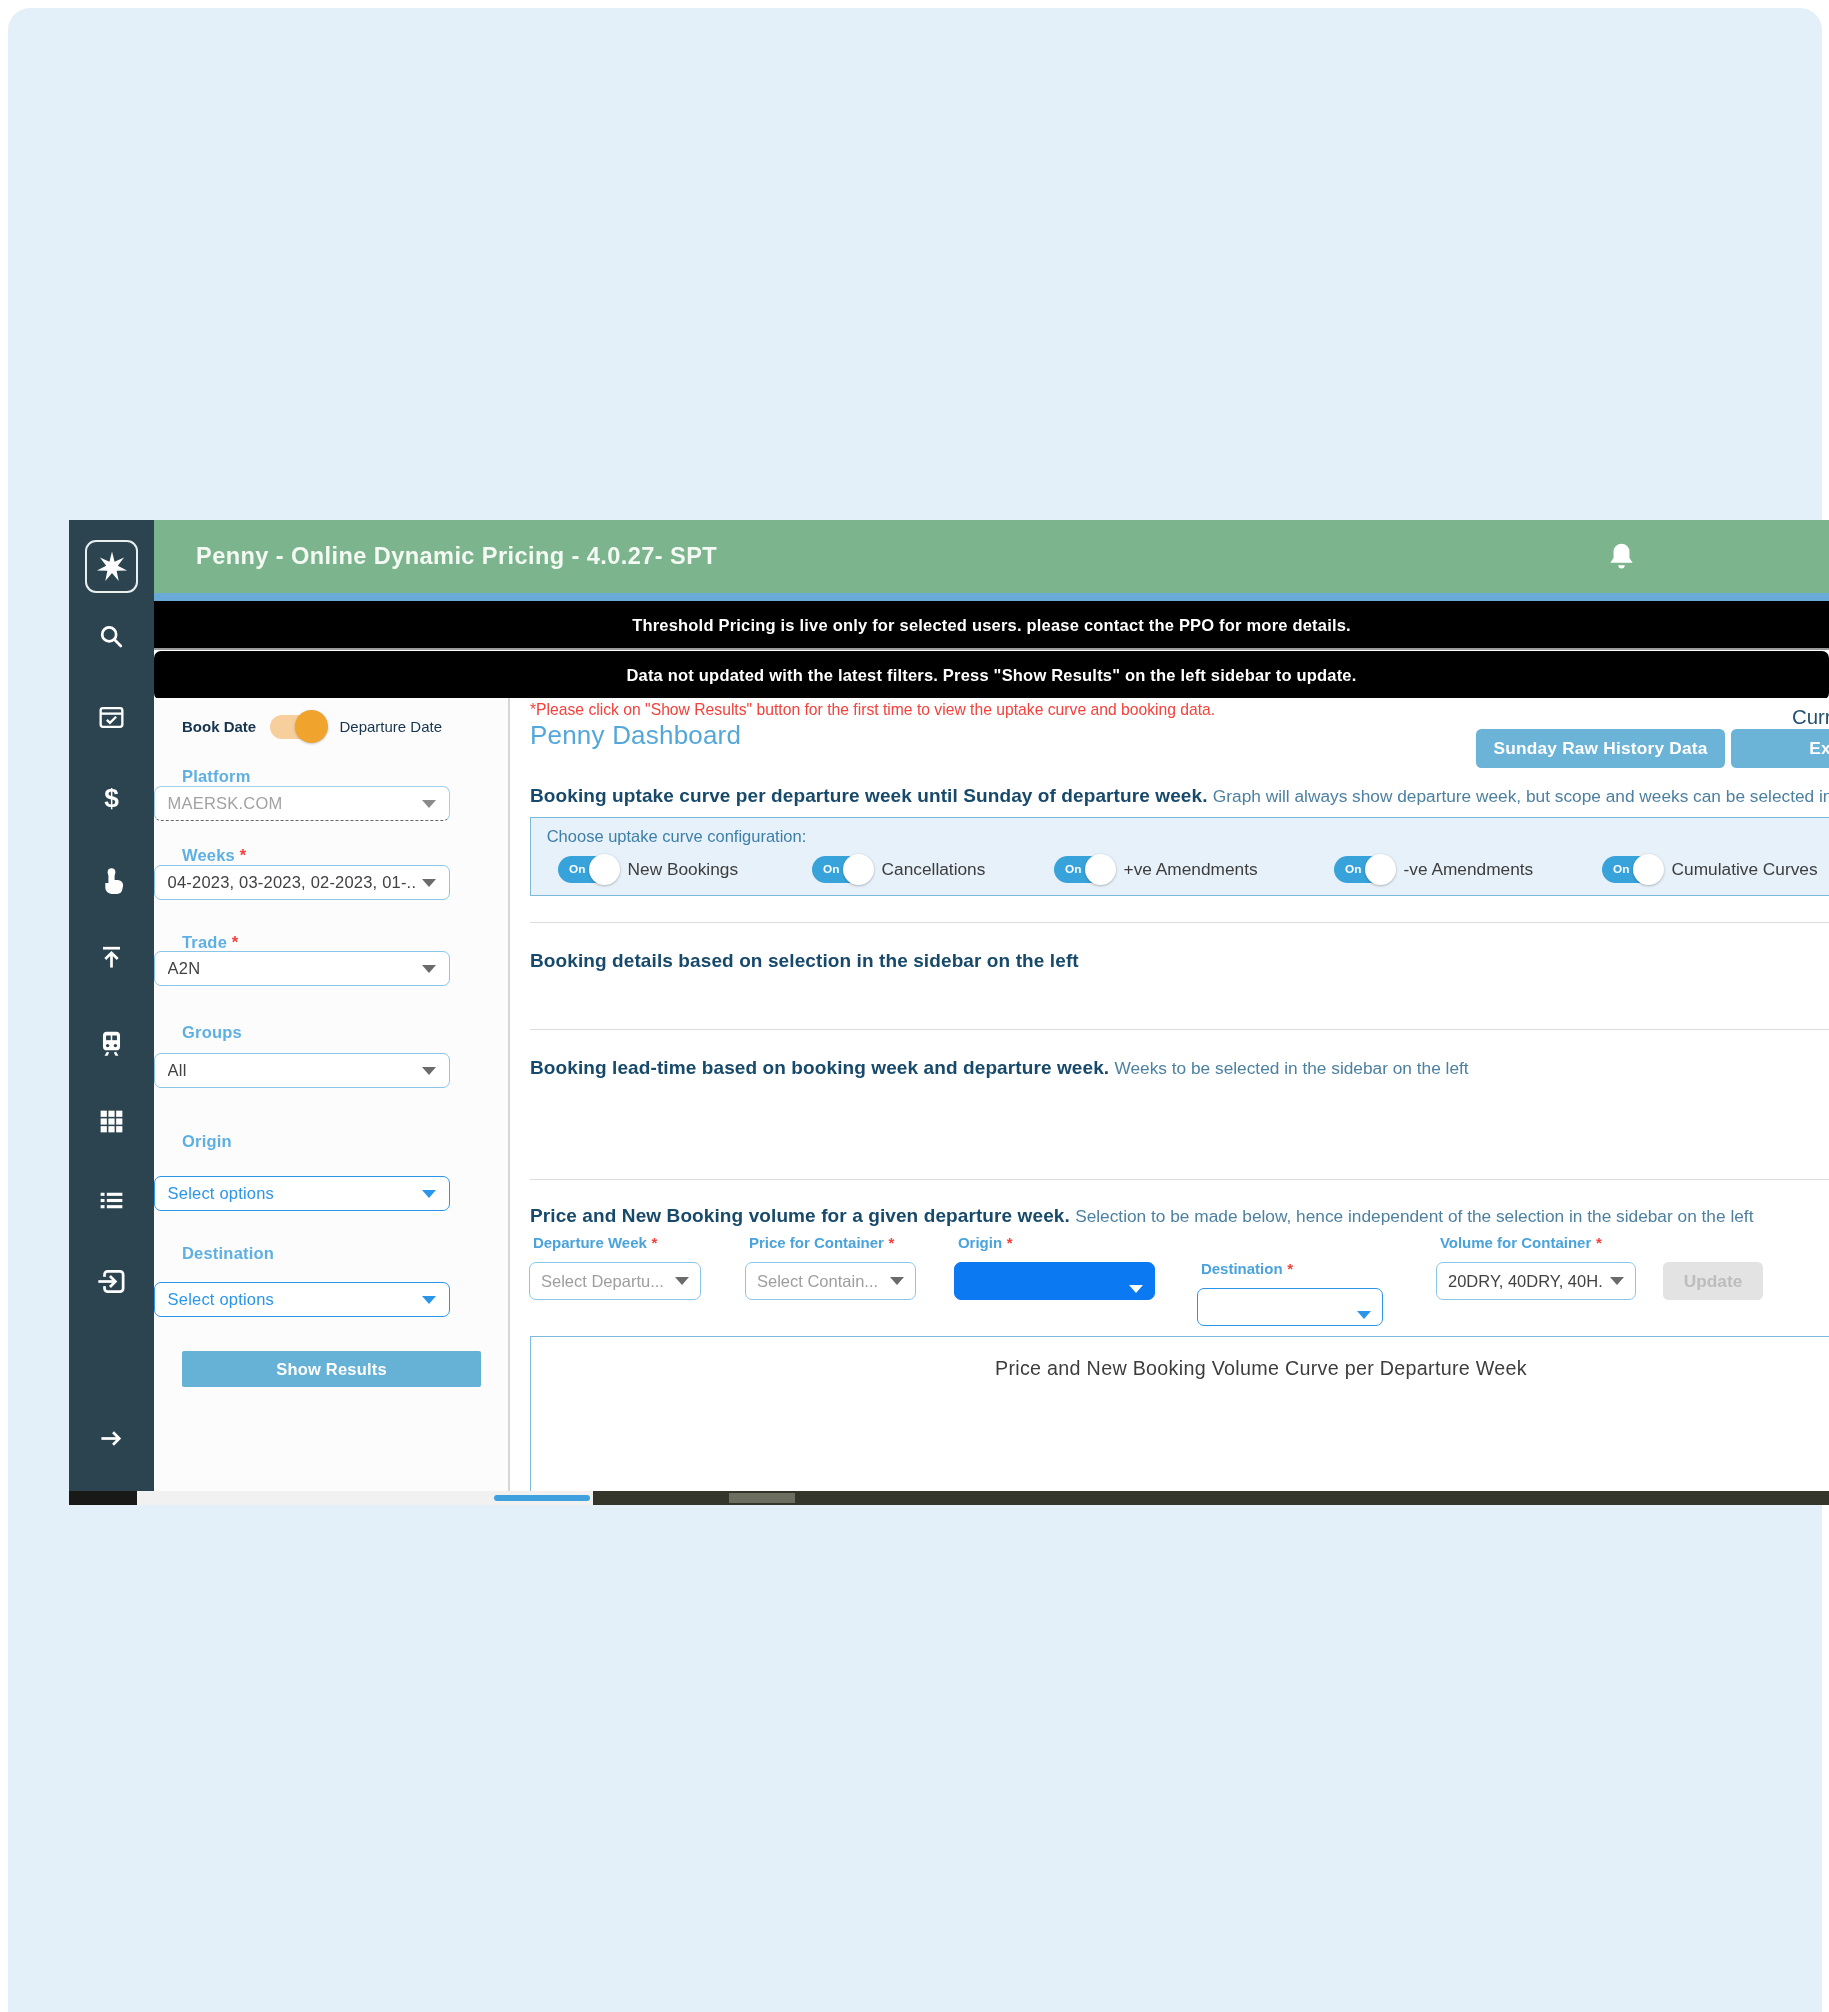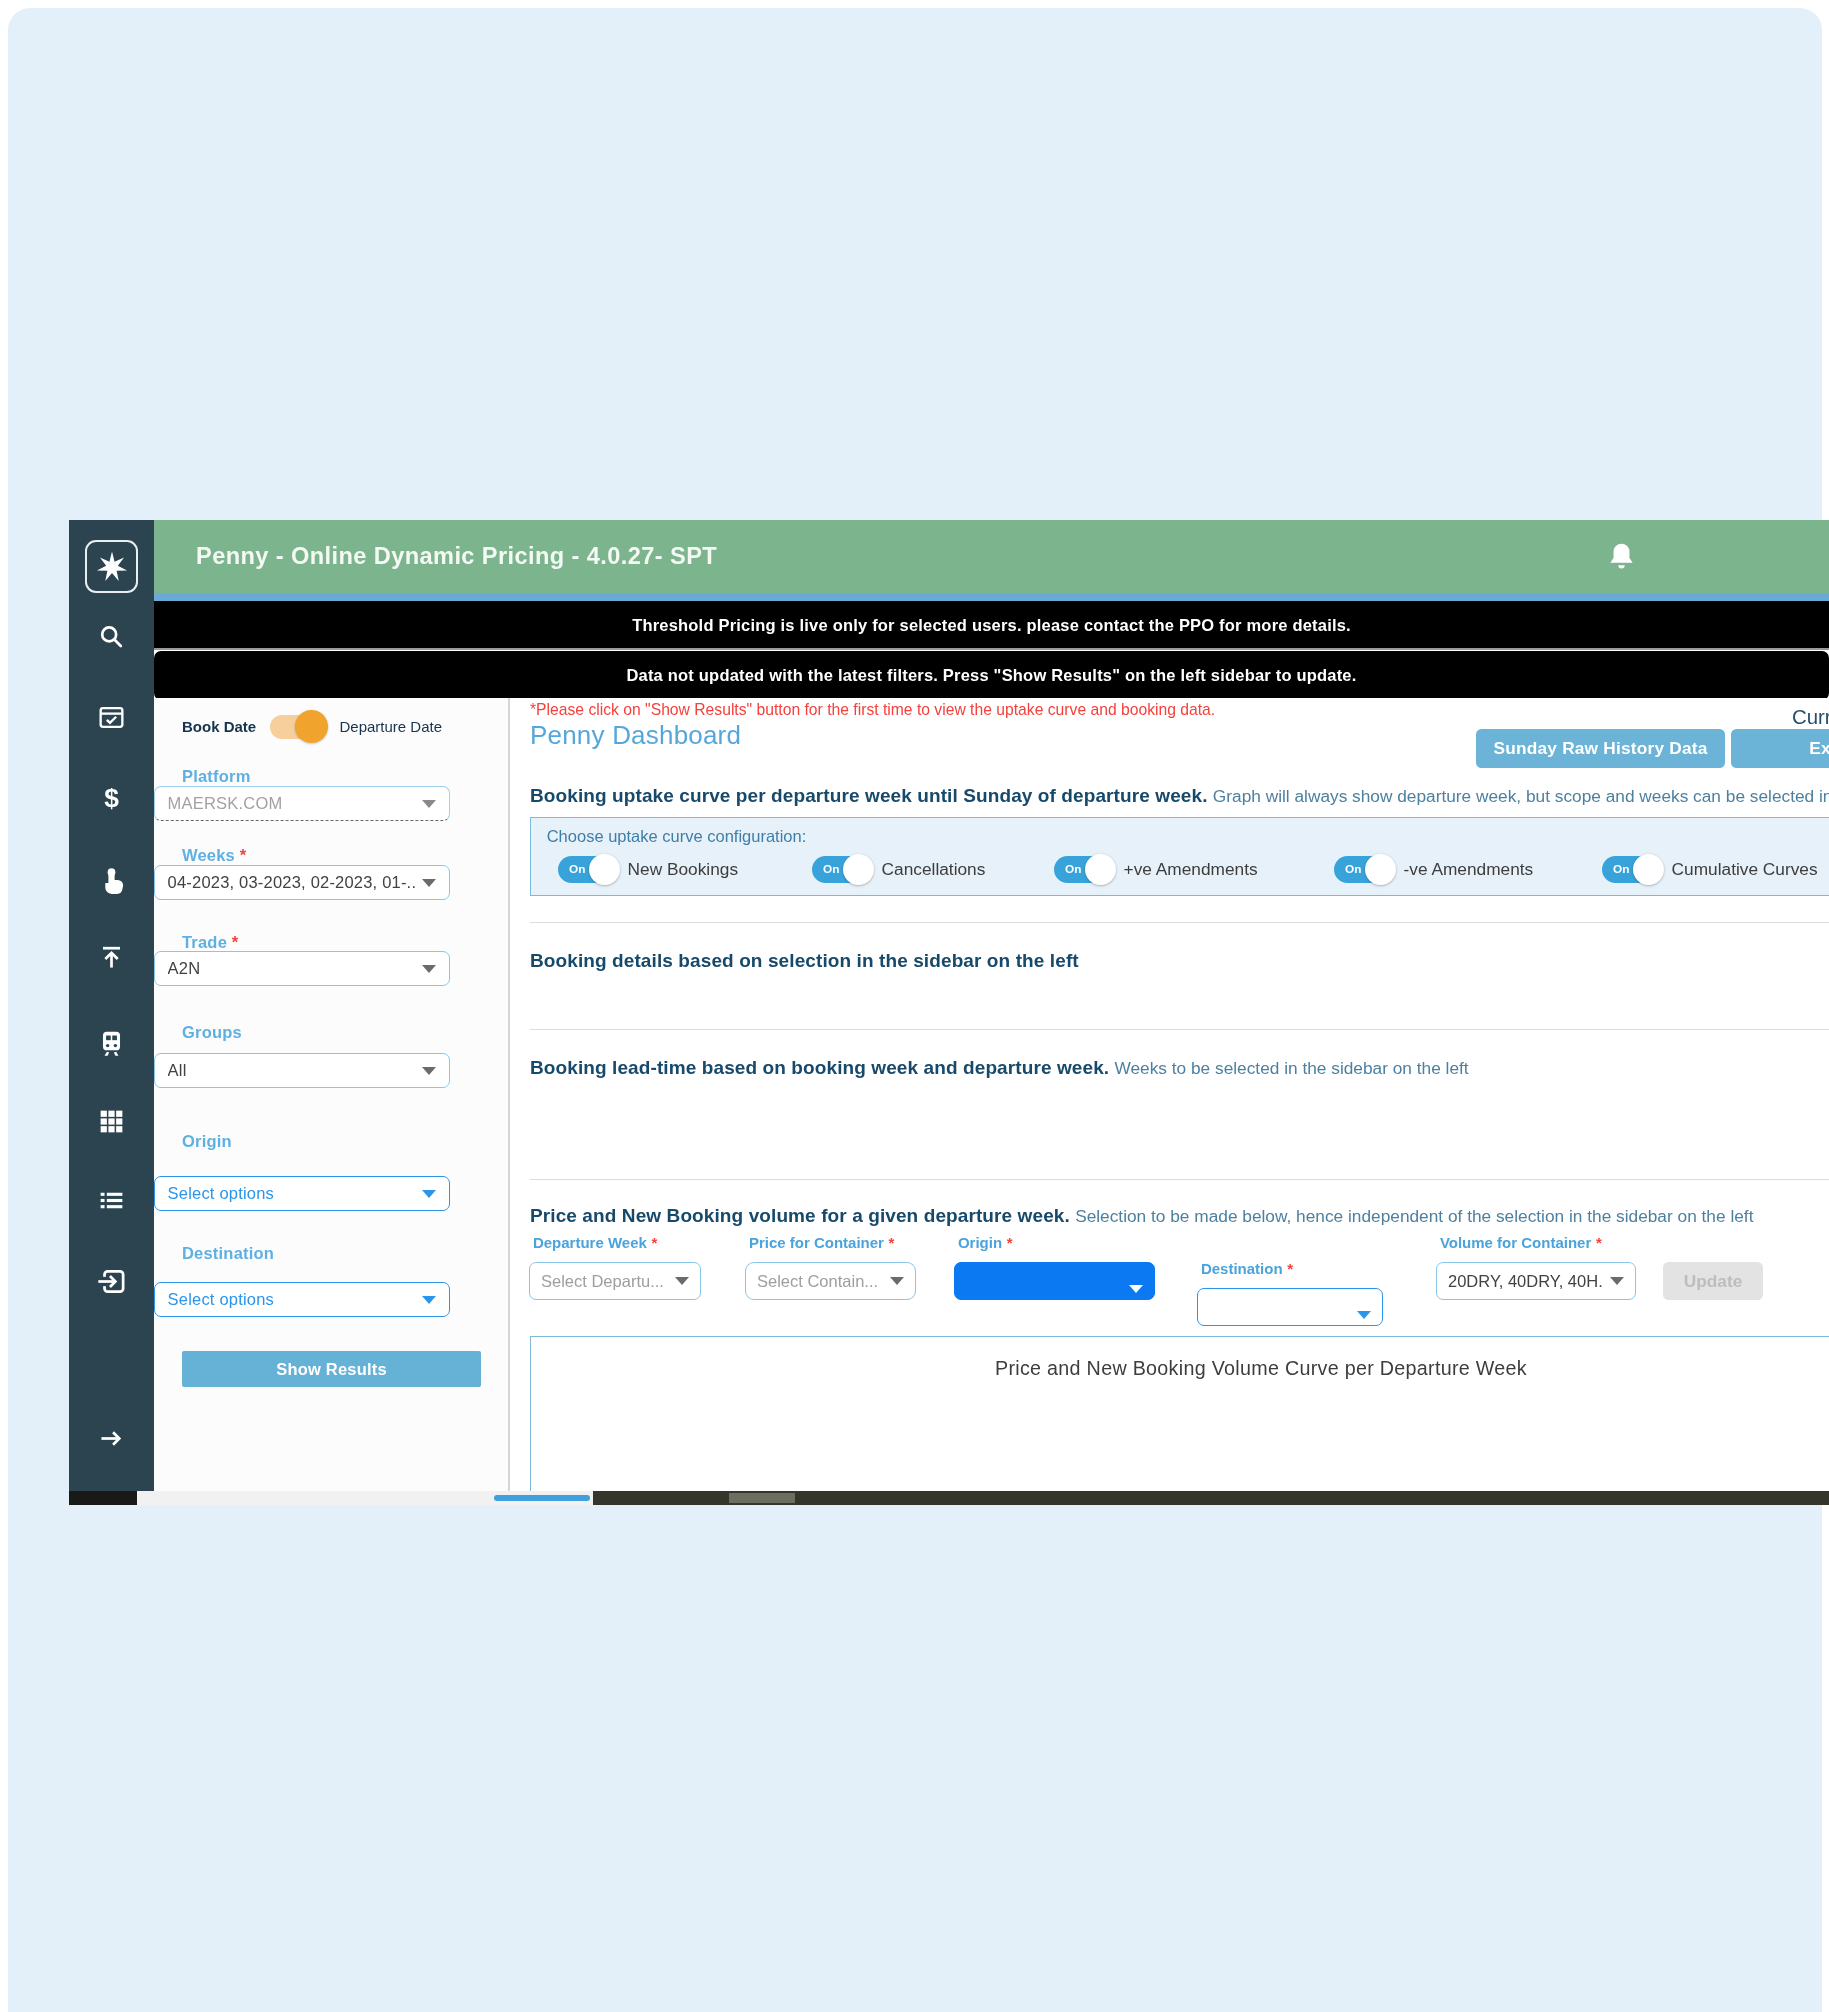--- a/index.html
+++ b/index.html
@@ -331,21 +331,21 @@
 
     <div class="pv-group" style="left:460px;width:172px;">
       <div class="pv-label" style="padding-left:3.9px"><span>Departure Week</span><span class="req">*</span></div>
       <div class="pv-field" style="left:0;width:172px;">
         <span class="val muted">Select Departu...</span>
         <span class="caret dark"></span>
       </div>
     </div>
     <div class="pv-group" style="left:676px;width:171px;">
       <div class="pv-label" style="padding-left:3.9px"><span>Price for Container</span><span class="req">*</span></div>
-      <div class="pv-field" style="left:0;width:171px;border-radius:9px;">
+      <div class="pv-field" style="left:0;width:171px;">
         <span class="val muted">Select Contain...</span>
         <span class="caret dark"></span>
       </div>
     </div>
     <div class="pv-group" style="left:885px;width:201px;">
       <div class="pv-label" style="padding-left:3.9px"><span>Origin</span><span class="req">*</span></div>
       <div class="pv-field filled" style="left:0;width:201px;">
         <span class="val" style="color:#fff"></span>
         <span class="caret white"></span>
       </div>

